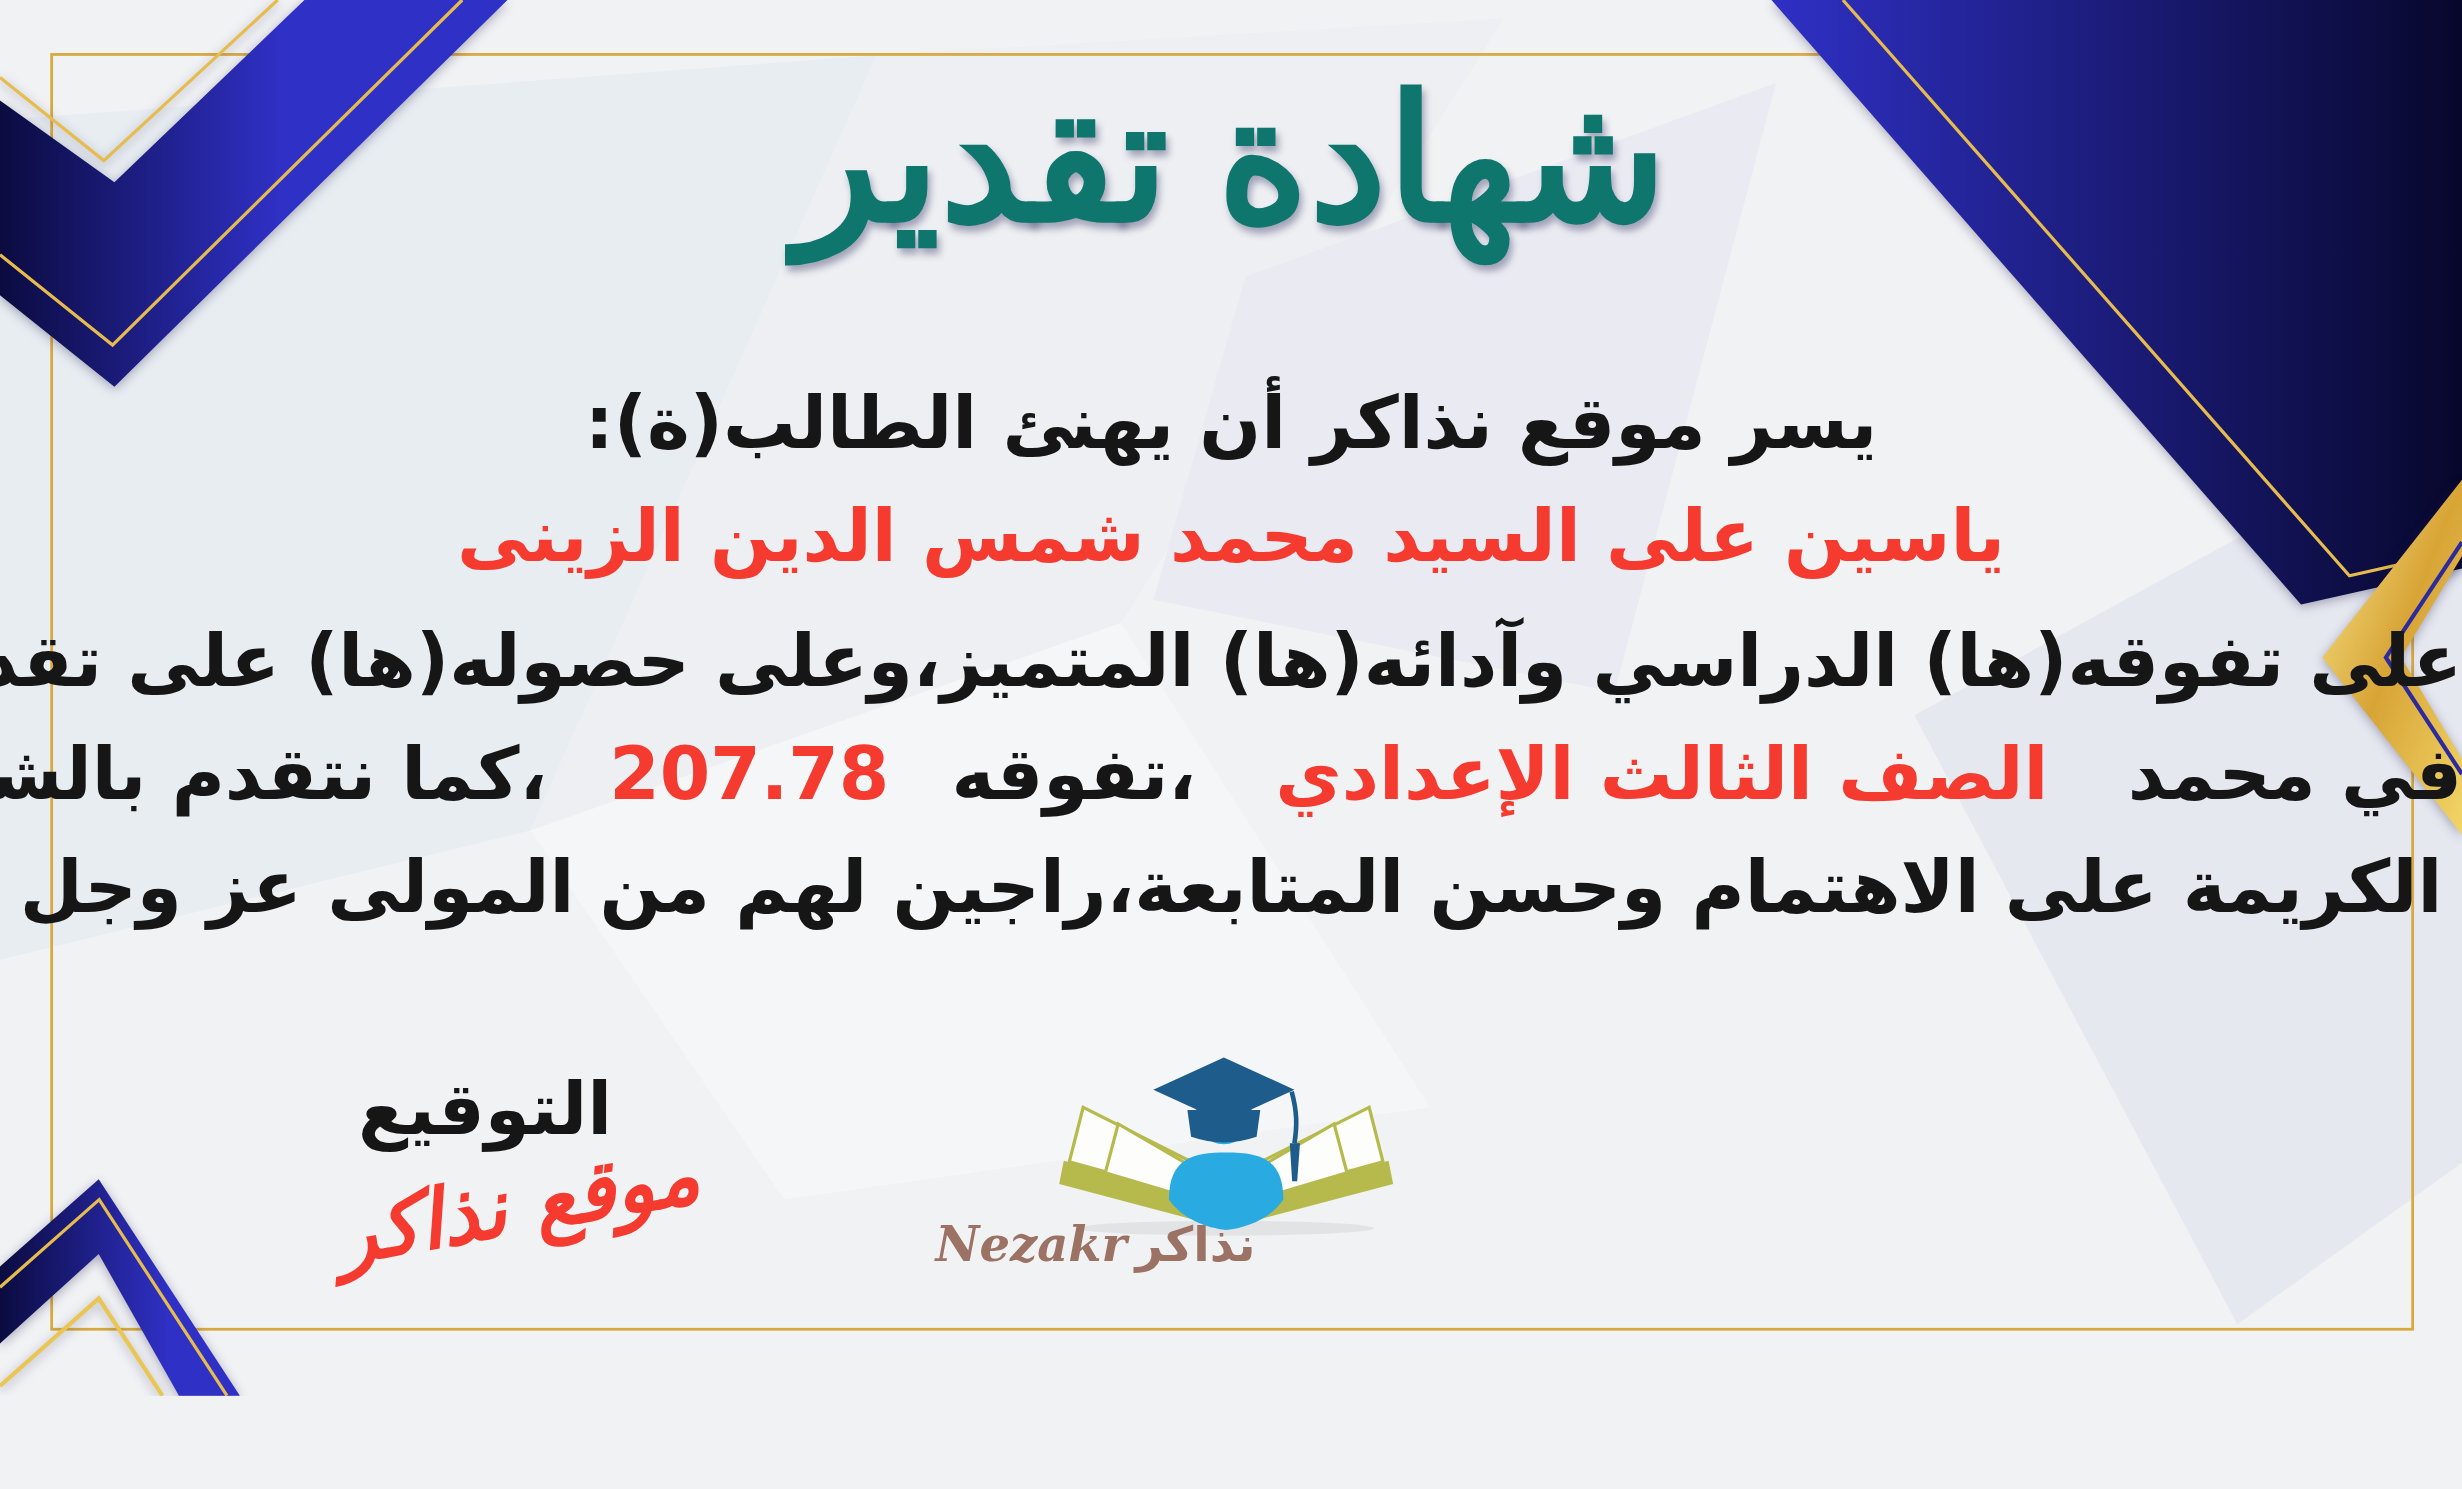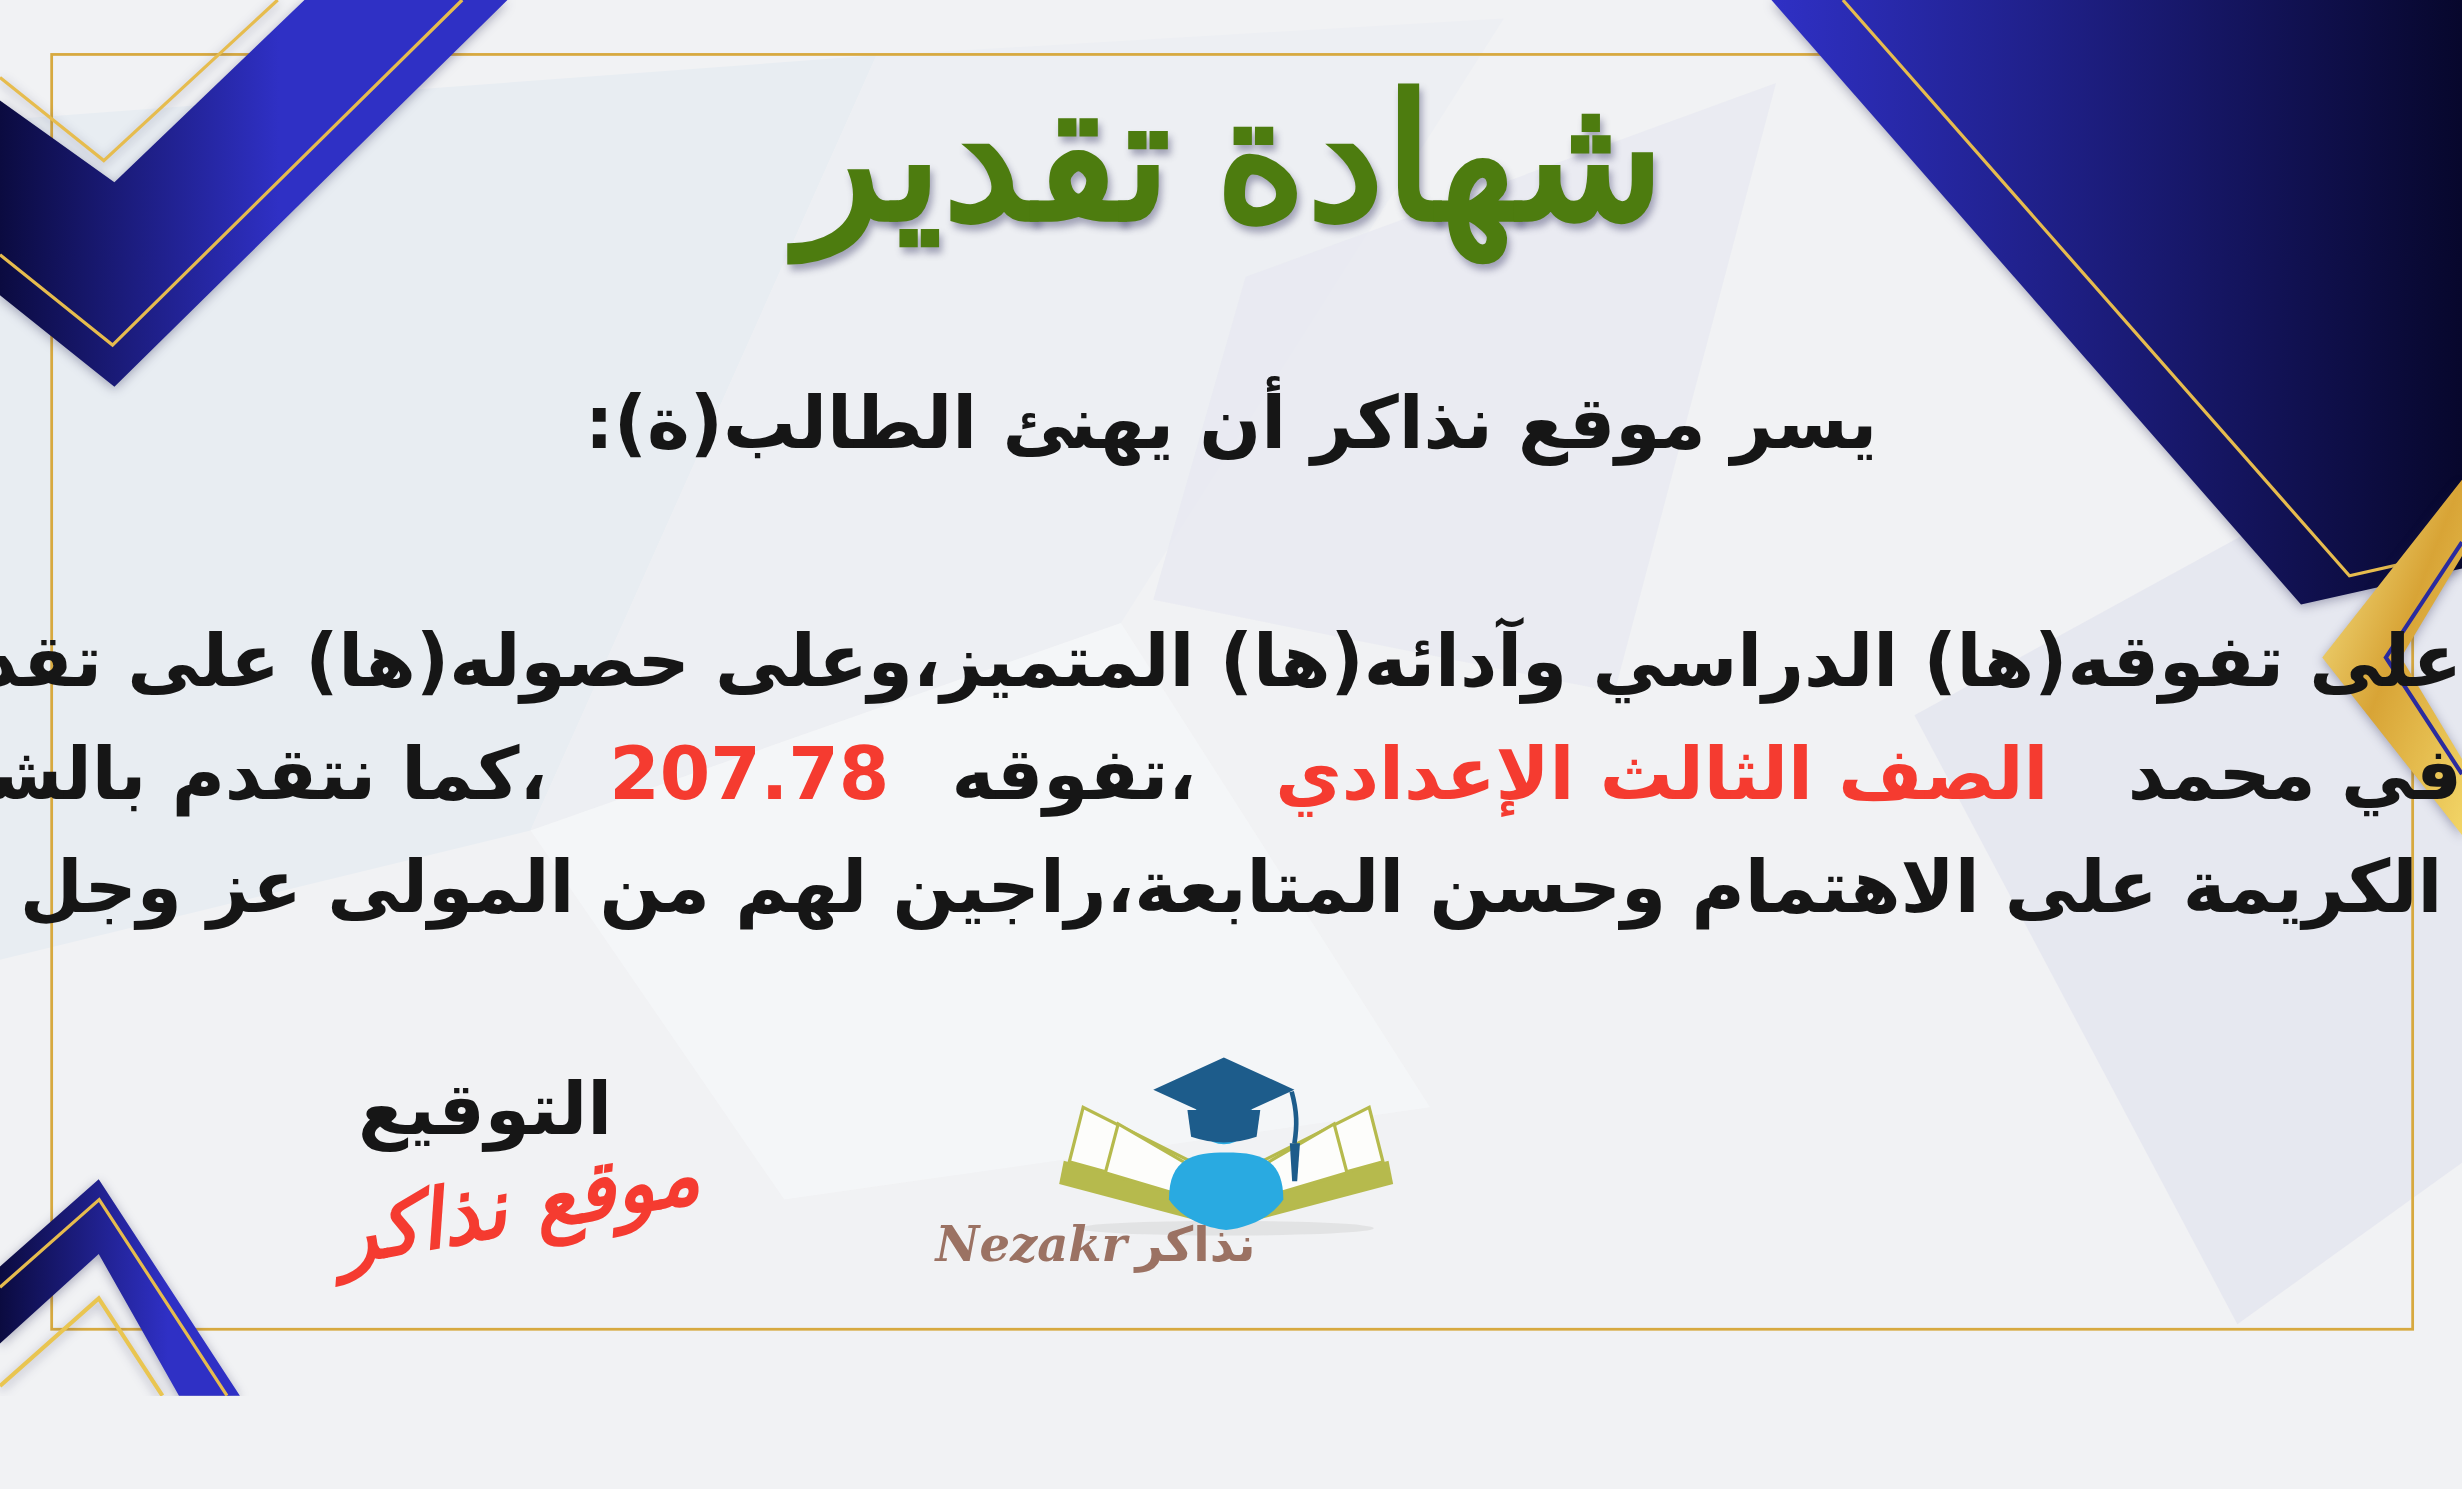--- a/index.html
+++ b/index.html
@@ -18,22 +18,22 @@
     position:absolute;left:0;width:100%;
     text-align:center;
     color:#161616;
     font-weight:bold;
     line-height:1;
     white-space:nowrap;
   }
   .title{
     top:5.2%;
     font-size:7.1vw;
-    color:#4d7c0f;
-    font-family:Liberation Serif, serif;
+    color:#0f766e;
+    font-family:Liberation Sans, sans-serif;
     text-shadow:0.12vw 0.26vw 0.3vw rgba(70,70,110,.45);
   }
   .body{font-size:2.95vw;}
   .l-intro{top:27.7%;text-align:center;}
   .l-name{top:35.8%;}
   .l-ach{top:44.8%;}
   .l-res{top:52.9%;}
   .l-thanks{top:61.0%;}
   .l-wish{top:68.9%;}
   .red{color:#f53b30;}
@@ -146,20 +146,23 @@
       </g>
     </g>
   </svg>
 
   <div class="txt title" dir="rtl" lang="ar">شهادة تقدير</div>
 
   <div class="txt body l-intro" dir="rtl" lang="ar">
     <span>يسر موقع نذاكر أن يهنئ الطالب(ة):</span>
   </div>
 
+  <div class="txt body l-name red" dir="rtl" lang="ar">
+    <span>ياسين على السيد محمد شمس الدين الزينى</span>
+  </div>
 
   <div class="txt body l-ach" dir="rtl" lang="ar">
     <span>على تفوقه(ها) الدراسي وآدائه(ها) المتميز،وعلى حصوله(ها) على تقدير</span>
     
   </div>
 
   <div class="txt body l-res" dir="rtl" lang="ar">
     <span>في محمد</span>
     <span class="red gap-md">الصف الثالث الإعدادي</span>
     <span class="gap-md">،تفوقه</span>

